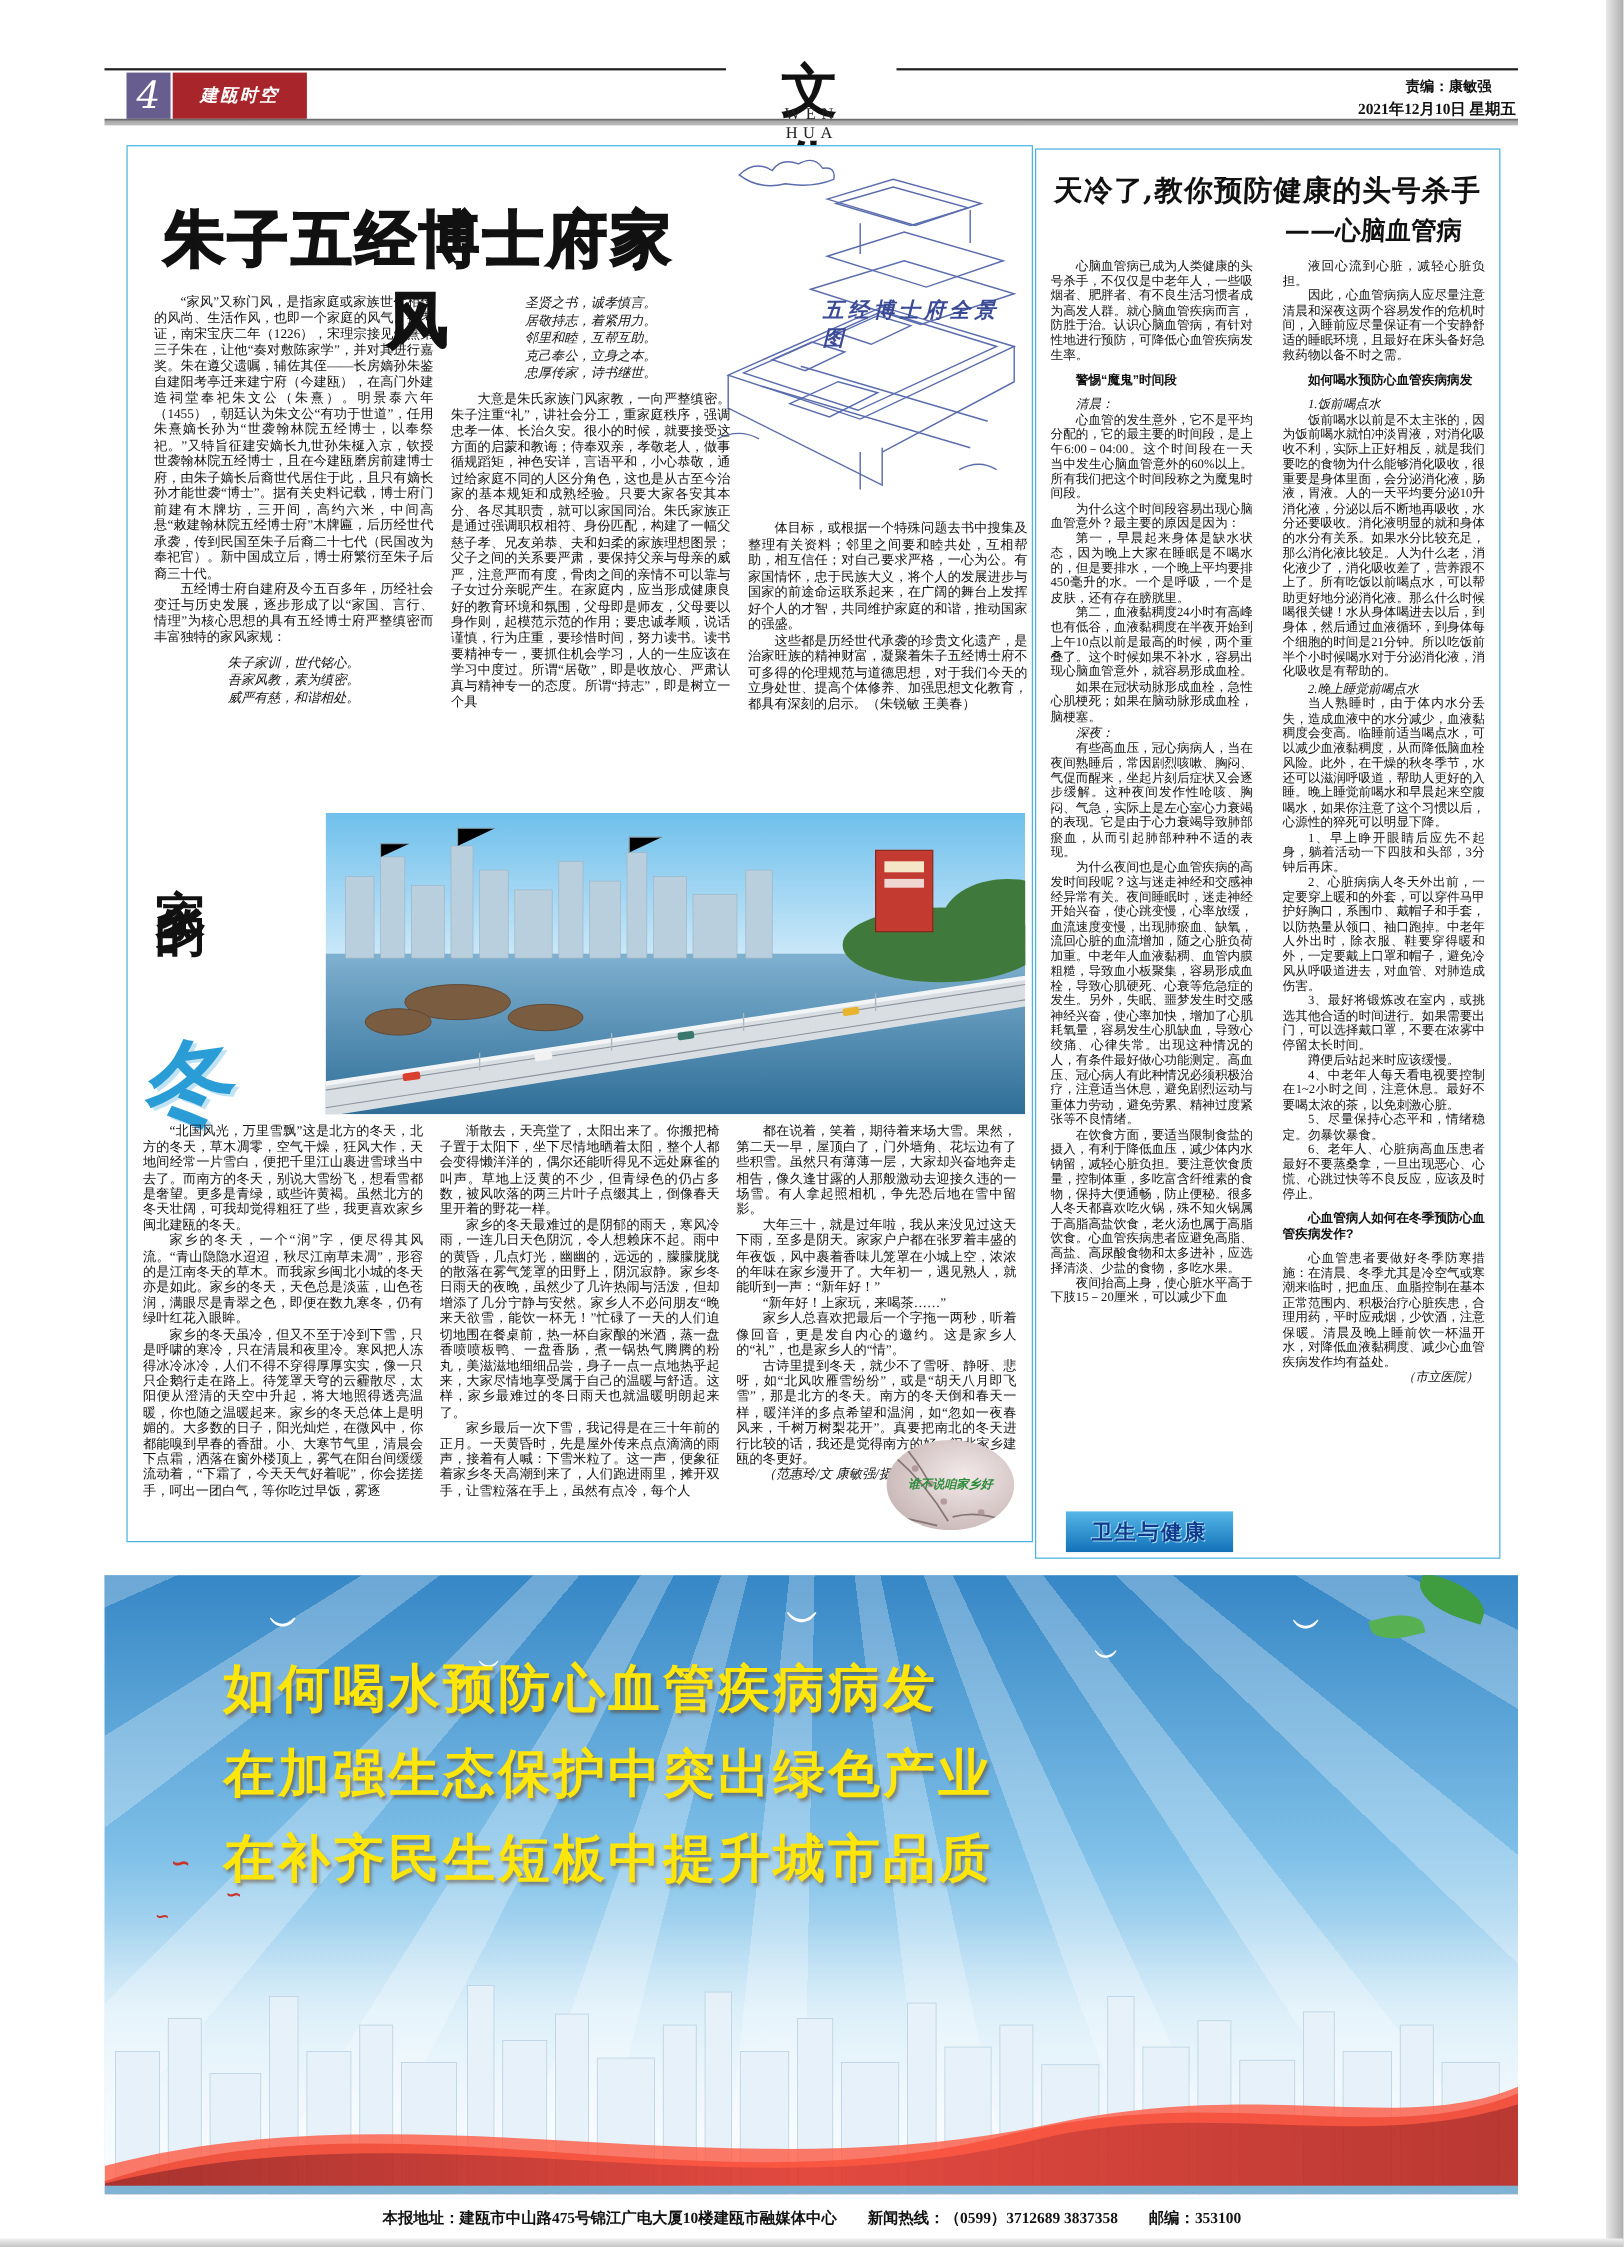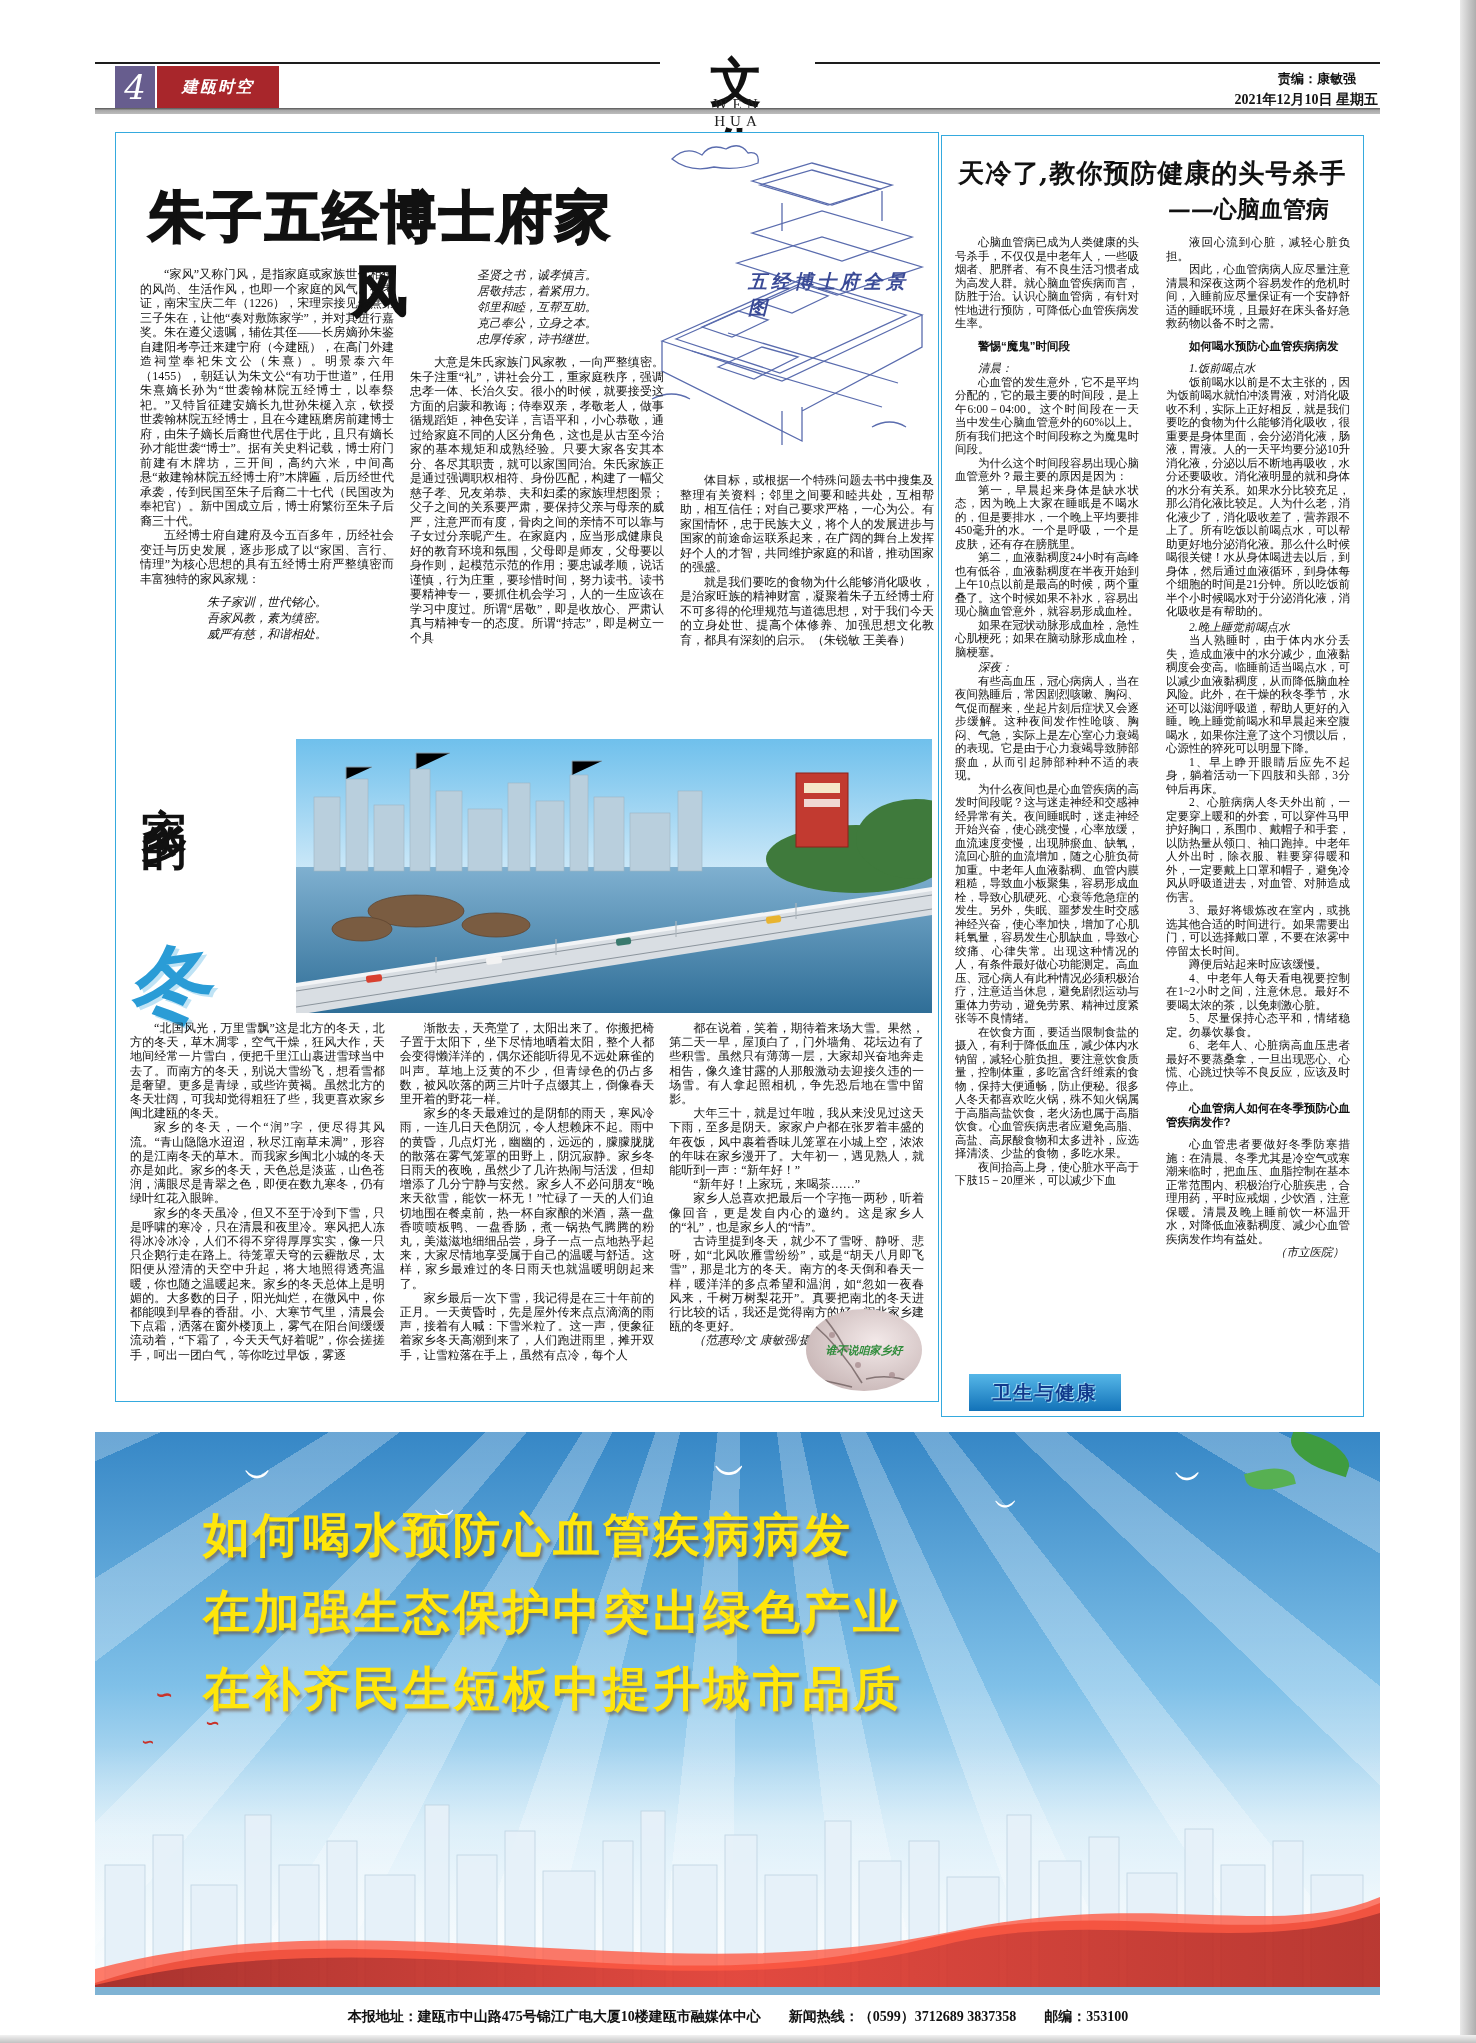--- a/index.html
+++ b/index.html
@@ -143,21 +143,21 @@
           <div class="blk quote">圣贤之书，诚孝慎言。</div>
           <div class="blk quote">居敬持志，着紧用力。</div>
           <div class="blk quote">邻里和睦，互帮互助。</div>
           <div class="blk quote">克己奉公，立身之本。</div>
           <div class="blk quote">忠厚传家，诗书继世。</div>
           <div class="blk qgap"></div>
           <div class="blk p">大意是朱氏家族门风家教，一向严整缜密。朱子注重“礼”，讲社会分工，重家庭秩序，强调忠孝一体、长治久安。很小的时候，就要接受这方面的启蒙和教诲；侍奉双亲，孝敬老人，做事循规蹈矩，神色安详，言语平和，小心恭敬，通过给家庭不同的人区分角色，这也是从古至今治家的基本规矩和成熟经验。只要大家各安其本分、各尽其职责，就可以家国同治。朱氏家族正是通过强调职权相符、身份匹配，构建了一幅父慈子孝、兄友弟恭、夫和妇柔的家族理想图景；父子之间的关系要严肃，要保持父亲与母亲的威严，注意严而有度，骨肉之间的亲情不可以靠与子女过分亲昵产生。在家庭内，应当形成健康良好的教育环境和氛围，父母即是师友，父母要以身作则，起模范示范的作用；要忠诚孝顺，说话谨慎，行为庄重，要珍惜时间，努力读书。读书要精神专一，要抓住机会学习，人的一生应该在学习中度过。所谓“居敬”，即是收放心、严肃认真与精神专一的态度。所谓“持志”，即是树立一个具</div>
         </div>
       <div class="a1-col a1-col3">
           <div class="blk p">体目标，或根据一个特殊问题去书中搜集及整理有关资料；邻里之间要和睦共处，互相帮助，相互信任；对自己要求严格，一心为公。有家国情怀，忠于民族大义，将个人的发展进步与国家的前途命运联系起来，在广阔的舞台上发挥好个人的才智，共同维护家庭的和谐，推动国家的强盛。</div>
-          <div class="blk p">就是我们要吃的食物为什么能够消化吸收，是治家旺族的精神财富，凝聚着朱子五经博士府不可多得的伦理规范与道德思想，对于我们今天的立身处世、提高个体修养、加强思想文化教育，都具有深刻的启示。（朱锐敏 王美春）</div>
+          <div class="blk p">这些都是历经世代承袭的珍贵文化遗产，是治家旺族的精神财富，凝聚着朱子五经博士府不可多得的伦理规范与道德思想，对于我们今天的立身处世、提高个体修养、加强思想文化教育，都具有深刻的启示。（朱锐敏 王美春）</div>
         </div>
     </div>
 
     <div class="w-title">家乡的</div>
     <div class="w-title-accent">冬</div>
 
     <div class="w-photo">
       <svg width="636" height="274" viewBox="0 0 636 274">
         <defs>
           <linearGradient id="sky" x1="0" y1="0" x2="0" y2="1">

